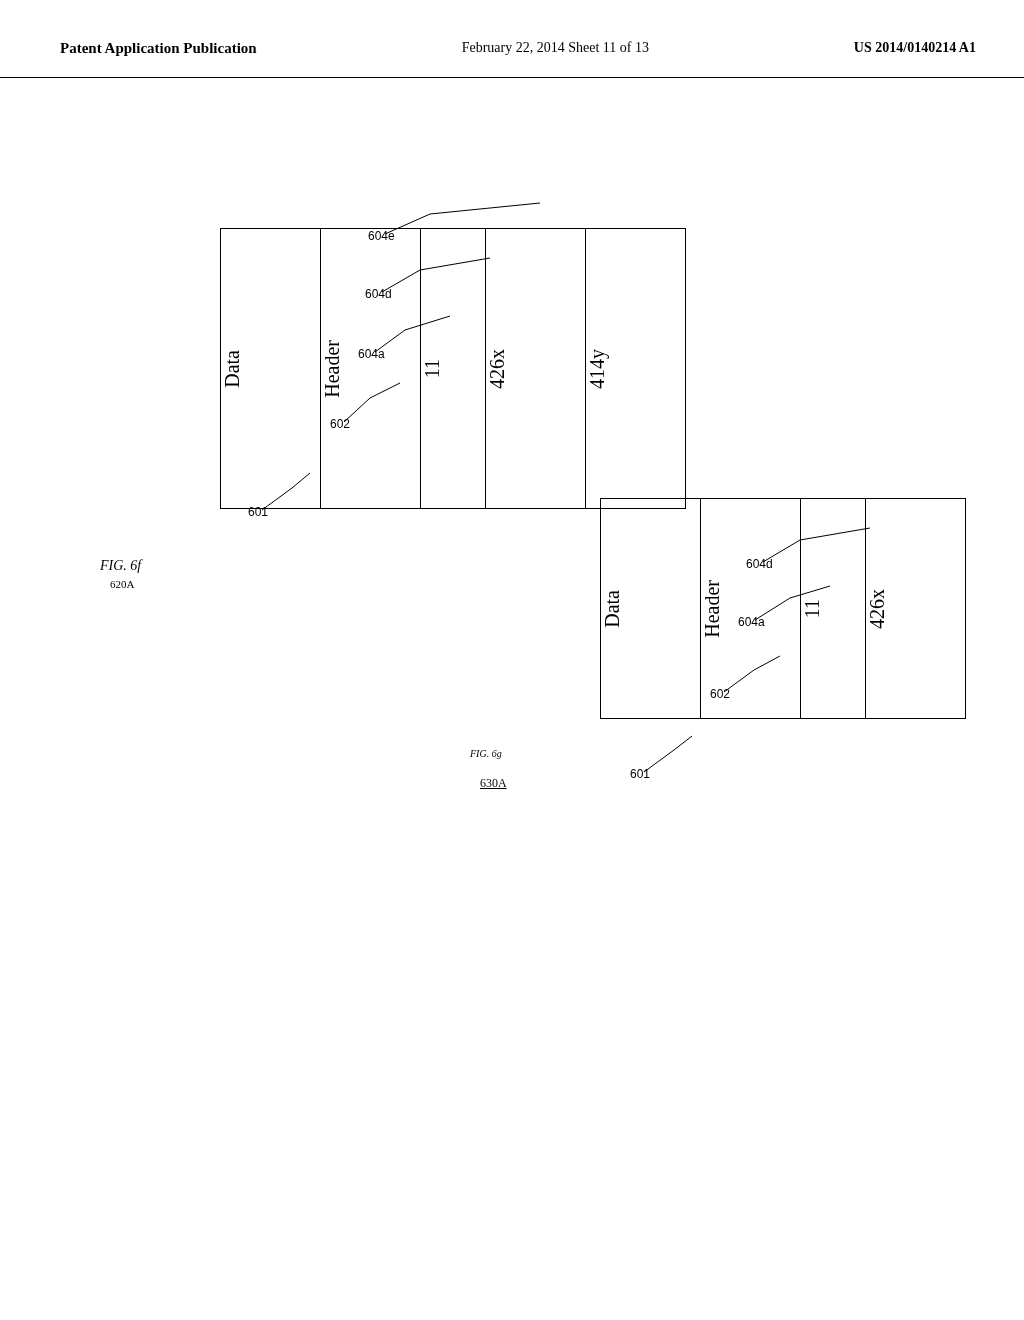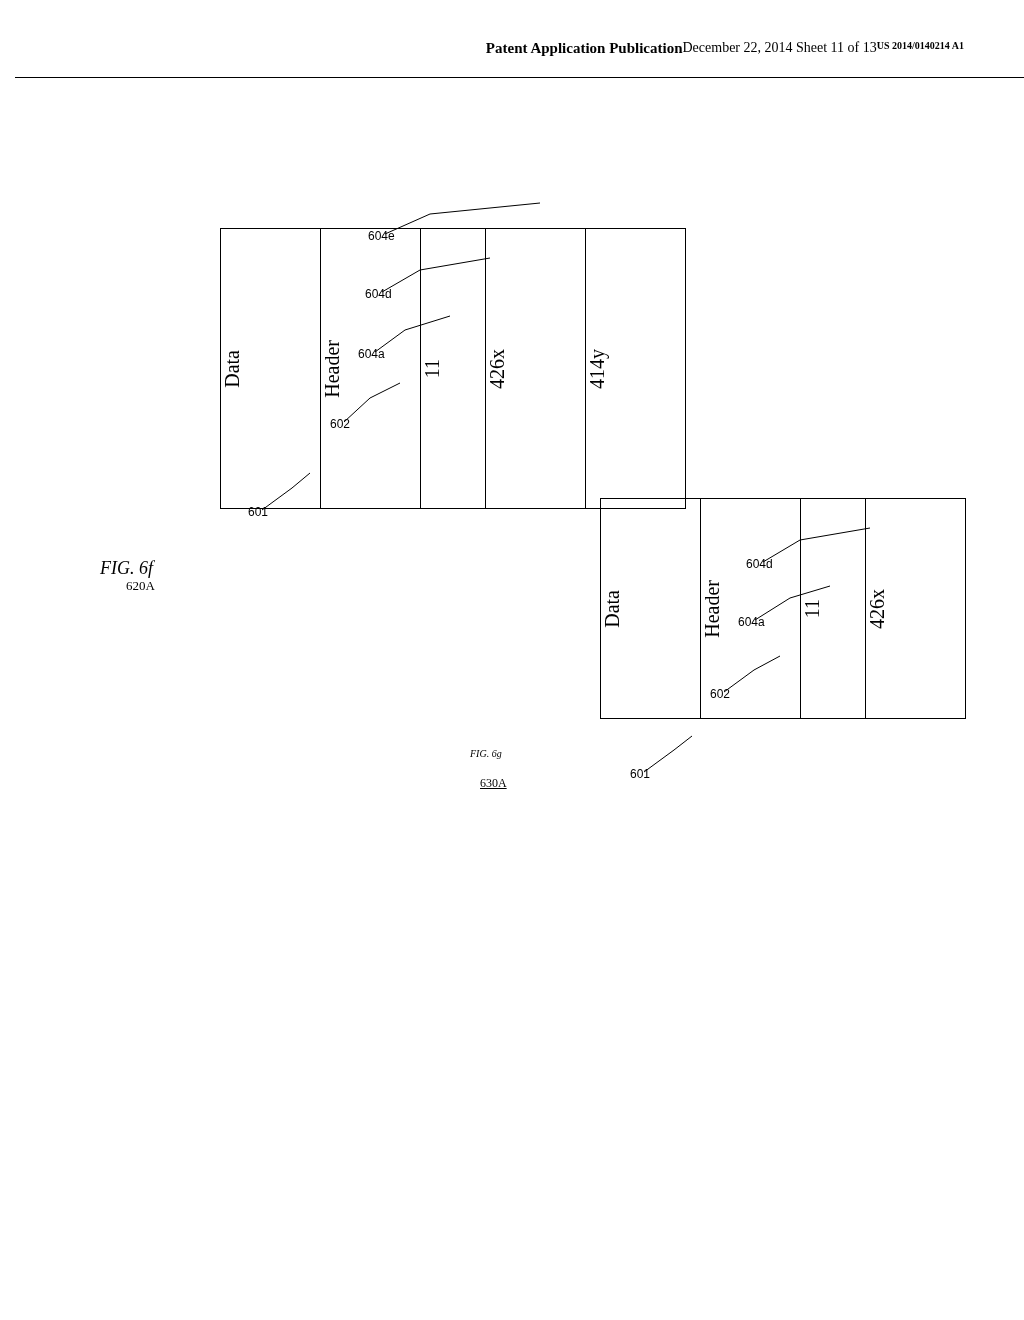--- a/index.html
+++ b/index.html
@@ -12,40 +12,39 @@
       width: 1024px;
       height: 1320px;
       background: #ffffff;
       font-family: 'Times New Roman', Times, serif;
       position: relative;
       overflow: hidden;
     }
 
     .page-header {
       display: flex;
-      justify-content: flex-end;
-      padding: 40px 60px 20px 60px;
+      justify-content: space-between;
+      padding: 40px 48px 20px 60px;
       font-size: 14px;
       border-bottom: 1px solid #000;
       align-items: flex-start;
-      margin-left: 15px;
     }
 
     .header-left {
       font-weight: bold;
       font-size: 15px;
     }
 
     .header-center {
       text-align: center;
       font-size: 14px;
     }
 
     .header-right {
-      font-size: 10px;
+      font-size: 14px;
       font-weight: bold;
     }
 
     .packet-table {
       border-collapse: collapse;
     }
 
     .packet-table td {
       border: 1.5px solid #000;
       text-align: center;
@@ -67,21 +66,21 @@
       width: 100%;
       height: 100%;
       pointer-events: none;
     }
   </style>
 </head>
 <body>
 
 <div class="page-header">
   <div class="header-left">Patent Application Publication</div>
-  <div class="header-center">December 22, 2014  Sheet 11 of 13</div>
+  <div class="header-center">February 22, 2014  Sheet 11 of 13</div>
   <div class="header-right">US 2014/0140214 A1</div>
 </div>
 
 <div style="position: relative; width: 1024px; height: 1200px;">
 
   <svg class="overlay-svg" viewBox="0 0 1024 1200" xmlns="http://www.w3.org/2000/svg">
 
     <text x="248" y="438" font-size="12" font-family="Arial, sans-serif">601</text>
     <line x1="262" y1="432" x2="292" y2="410" stroke="#000" stroke-width="1"></line>
     <line x1="292" y1="410" x2="310" y2="395" stroke="#000" stroke-width="1"></line>
@@ -114,23 +113,23 @@
     <line x1="755" y1="542" x2="790" y2="520" stroke="#000" stroke-width="1"></line>
     <line x1="790" y1="520" x2="830" y2="508" stroke="#000" stroke-width="1"></line>
 
     <text x="746" y="490" font-size="12" font-family="Arial, sans-serif">604d</text>
     <line x1="763" y1="484" x2="800" y2="462" stroke="#000" stroke-width="1"></line>
     <line x1="800" y1="462" x2="870" y2="450" stroke="#000" stroke-width="1"></line>
   </svg>
 
   <div style="position: absolute; left: 220px; top: 120px;">
 
-    <div style="position: absolute; left: -120px; top: 360px; font-size: 18px; font-style: italic;">FIG. 6f</div>
+    <div style="position: absolute; left: -120px; top: 360px; font-size: 14px; font-style: italic;">FIG. 6f</div>
 
-    <div style="position: absolute; left: -110px; top: 380px; font-size: 13px;  margin-left: 16px;">620A</div>
+    <div style="position: absolute; left: -110px; top: 380px; font-size: 11px; ">620A</div>
 
     <table class="packet-table" style="margin-top: 30px;">
       <tbody>
           <tr>
         <td style="width: 100px; height: 280px; border: 1.5px solid #000;">
           <span class="rotated-text">Data</span>
         </td>
         <td style="width: 100px; height: 280px; border: 1.5px solid #000;">
           <span class="rotated-text">Header</span>
         </td>

